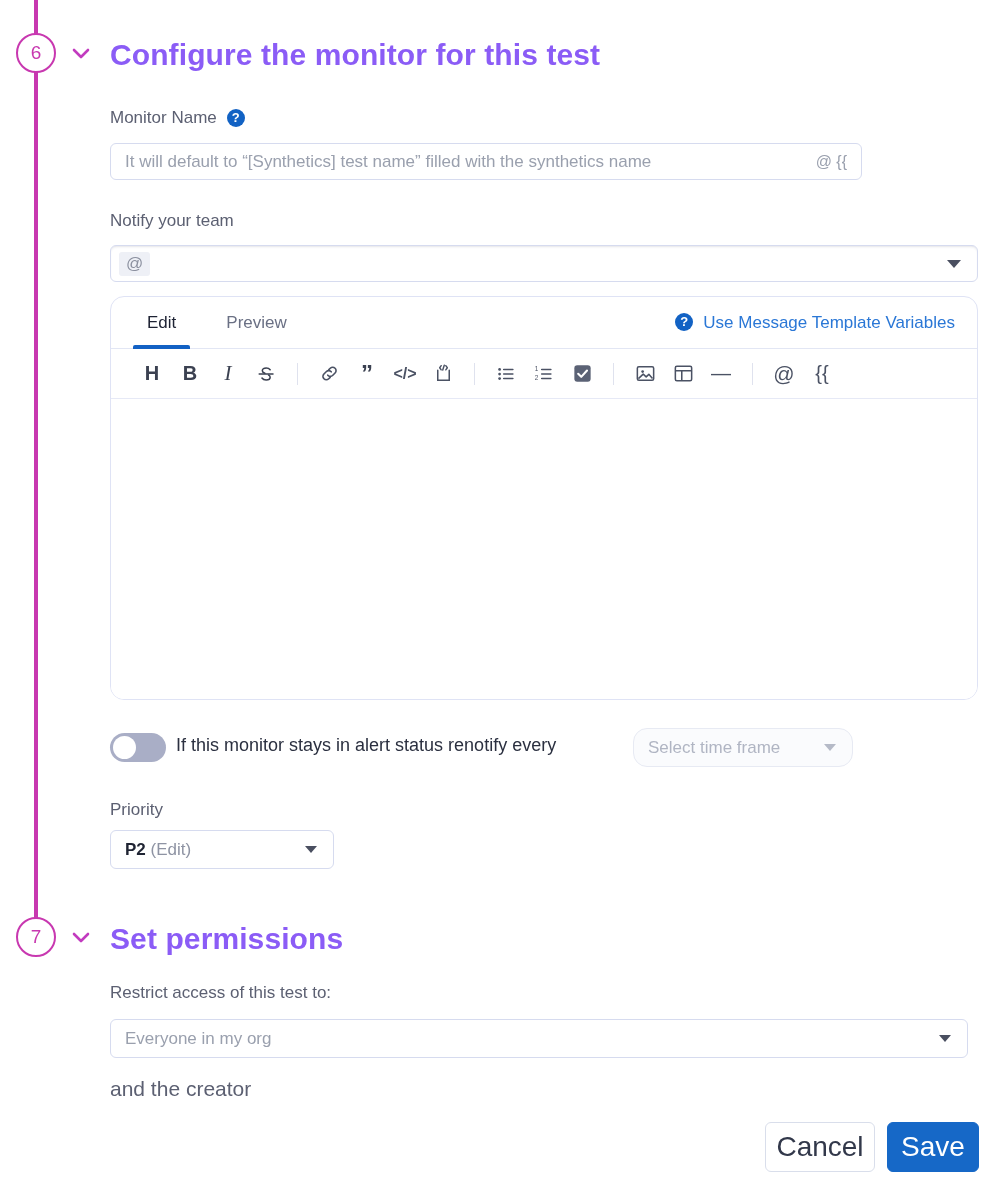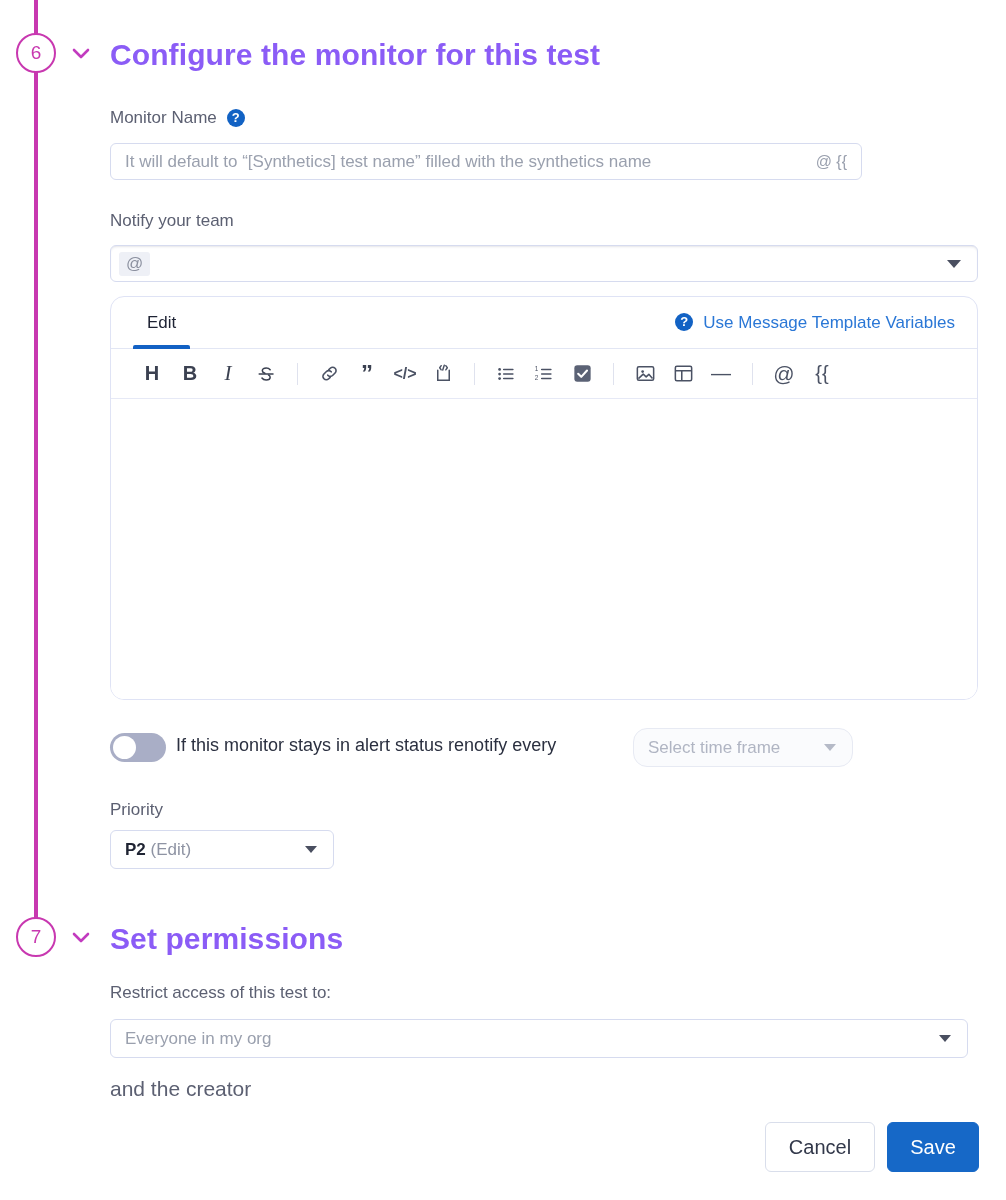--- a/index.html
+++ b/index.html
@@ -259,21 +259,21 @@
     font-size: 17px;
     color: #8e93a3;
   }
   .priority-select .ptxt b { color: #1f2433; font-weight: 700; }
 
   
   .btn {
     position: absolute;
     display: flex; align-items: center; justify-content: center;
     border-radius: 6px;
-    font-size: 20px;
+    font-size: 28px;
     cursor: pointer;
   }
   .btn-cancel {
     left: 765px; top: 1122px;
     width: 110px; height: 50px;
     background: #fff;
     border: 1px solid #d9deeb;
     color: #32384a;
   }
   .btn-save {
@@ -319,20 +319,23 @@
   <span class="notify-chip">@</span>
   <span class="notify-flex"></span>
   <span class="caret"></span>
 </div>
 
 <div class="editor">
 
   <div class="editor-tabs">
     <div class="etab active">
       <span>Edit</span>
+    </div>
+    <div class="etab">
+      <span>Preview</span>
     </div>
     <div class="tmpl-link">
       <span class="help-badge" style="margin-left:0">?</span>
       <span>Use Message Template Variables</span>
     </div>
   </div>
 
   <div class="editor-toolbar">
     <div class="tb tb-strong">H</div>
     <div class="tb tb-strong">B</div>

